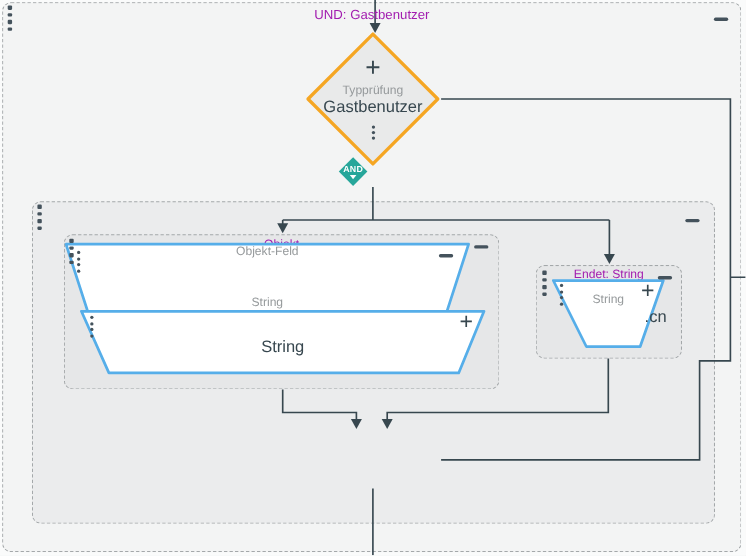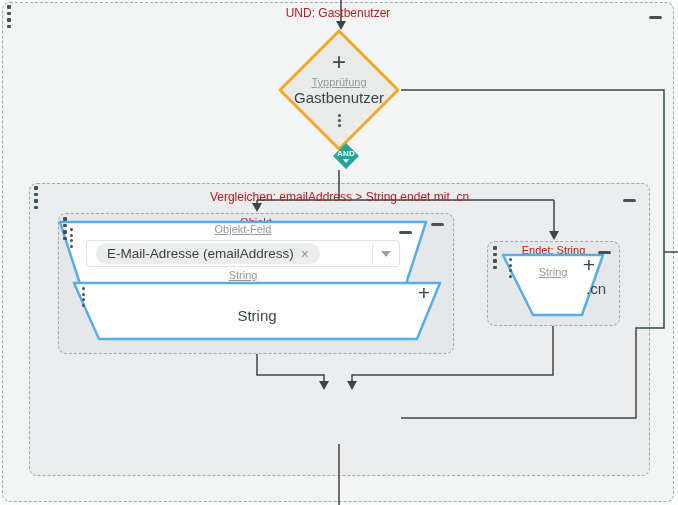--- a/index.html
+++ b/index.html
@@ -4,47 +4,47 @@
 <style>
   html,body{margin:0;padding:0;background:#fafbfb;font-family:"Liberation Sans",sans-serif;}
   .canvas{position:relative;width:678px;height:505px;background:#fafbfb;overflow:hidden;}
 
   
   .grp{position:absolute;border:1px dashed #a4a8aa;border-radius:8px;box-sizing:border-box;}
   .grp-outer{left:2px;top:2px;width:672px;height:500px;background:#f3f4f4;}
   .grp-compare{left:29px;top:183px;width:621px;height:293px;background:#ebeced;}
   .grp-object{left:58px;top:213px;width:396px;height:141px;background:#e6e7e8;}
   .grp-string{left:487px;top:241px;width:133px;height:85px;background:#e6e7e8;}
-  .grp-title{position:absolute;left:0;right:0;top:3px;text-align:center;font-size:12px;line-height:14px;color:#b91c1c;z-index:10;white-space:nowrap;}
+  .grp-title{position:absolute;left:0;right:0;top:3px;text-align:center;font-size:12px;line-height:14px;color:#a21caf;z-index:10;white-space:nowrap;}
   .grp-title.small{font-size:11px;line-height:13px;top:2px;}
 
   
   .collapse-btn{position:absolute;width:16px;height:12px;z-index:11;cursor:pointer;display:flex;align-items:center;justify-content:center;}
   .minus-bar{width:13px;height:3px;background:#44525c;border-radius:1.5px;}
 
   
   .dots{position:absolute;display:flex;flex-direction:column;gap:3px;z-index:11;}
   .dot{width:3.5px;height:3.5px;border-radius:1px;background:#44525c;}
   .dot.round{width:3px;height:3px;border-radius:50%;}
 
   
   .wires{position:absolute;left:0;top:0;z-index:5;pointer-events:none;}
 
   
   .node{position:absolute;z-index:10;}
   .node-svg{position:absolute;left:0;top:0;}
-  .nlabel{position:absolute;left:0;right:0;text-align:center;font-size:11px;line-height:13px;color:#95999b;white-space:nowrap;text-decoration:underline;}
+  .nlabel{position:absolute;left:0;right:0;text-align:center;font-size:11px;line-height:13px;color:#95999b;white-space:nowrap;}
   .nvalue{position:absolute;left:0;right:0;text-align:center;font-size:15px;line-height:17px;color:#37474f;white-space:nowrap;}
   .plus{position:absolute;font-size:21px;line-height:20px;font-weight:400;color:#37474f;cursor:pointer;z-index:12;}
 
   
   .diamond-plus{position:absolute;left:0;right:0;top:22px;text-align:center;font-size:24px;line-height:24px;color:#37474f;cursor:pointer;}
 
   
-  .and-badge{position:absolute;left:332px;top:142px;width:28px;height:28px;z-index:12;cursor:pointer;}
+  .and-badge{position:absolute;left:307px;top:142px;width:28px;height:28px;z-index:12;cursor:pointer;}
   .and-badge .txt{position:absolute;left:0;right:0;top:8px;text-align:center;font-size:8px;font-weight:bold;letter-spacing:.2px;color:#ffffff;line-height:8px;}
   .caret-down-white{position:absolute;left:50%;top:17px;margin-left:-3.5px;width:0;height:0;border-left:3.5px solid transparent;border-right:3.5px solid transparent;border-top:4px solid #ffffff;}
 
   
   .select-box{position:absolute;left:29px;top:20px;width:314px;height:27px;background:#ffffff;border:1px solid #dfe2e3;border-radius:4px;box-sizing:border-box;display:flex;align-items:center;z-index:12;cursor:pointer;}
   .chip{margin-left:9px;height:21px;border-radius:11px;background:#eaeced;display:flex;align-items:center;gap:7px;padding:0 11px;font-size:13.5px;color:#3f3f3f;white-space:nowrap;}
   .chip-x{color:#8f9699;font-size:14px;line-height:14px;cursor:pointer;}
   .select-spacer{flex:1;}
   .select-caret{width:26px;height:21px;border-left:1px solid #e4e6e7;display:flex;align-items:center;justify-content:center;}
   .caret-down-gray{width:0;height:0;border-left:5px solid transparent;border-right:5px solid transparent;border-top:6px solid #9aa0a2;}
@@ -67,21 +67,20 @@
     </div>
   </div>
 
   <div class="grp grp-compare">
     <div class="dots" style="left:4px;top:2px;">
       <div class="dot"></div>
         <div class="dot"></div>
         <div class="dot"></div>
         <div class="dot"></div>
     </div>
-    <div class="grp-title" style="top:6px;">Vergleichen: emailAddress &gt; String endet mit .cn</div>
     <div class="collapse-btn" style="right:12px;top:10px;">
       <div class="minus-bar"></div>
     </div>
   </div>
 
   <div class="grp grp-object">
     <div class="dots" style="left:4px;top:3px;">
       <div class="dot"></div>
         <div class="dot"></div>
         <div class="dot"></div>
@@ -157,30 +156,20 @@
     <div class="dots" style="left:13px;top:8px;gap:2.5px;">
       <div class="dot round"></div>
         <div class="dot round"></div>
         <div class="dot round"></div>
         <div class="dot round"></div>
     </div>
     <div class="nlabel" style="top:3px;">Objekt-Feld</div>
     <div class="collapse-btn" style="right:16px;top:6px;">
       <div class="minus-bar"></div>
     </div>
-    <div class="select-box">
-      <div class="chip">
-        <span>E-Mail-Adresse (emailAddress)</span>
-        <span class="chip-x">×</span>
-      </div>
-      <div class="select-spacer"></div>
-      <div class="select-caret">
-        <div class="caret-down-gray"></div>
-      </div>
-    </div>
     <div class="nlabel" style="top:49px;">String</div>
   </div>
 
   <div class="node" style="left:71px;top:281px;width:372px;height:60px;">
     <svg class="node-svg" width="372" height="60">
       <polygon points="3,2 369,2 346,58 28,58" fill="#ffffff" stroke="#56aee9" stroke-width="2.5" stroke-linejoin="round"></polygon>
     </svg>
     <div class="dots" style="left:11px;top:6px;gap:2.5px;">
       <div class="dot round"></div>
         <div class="dot round"></div>

